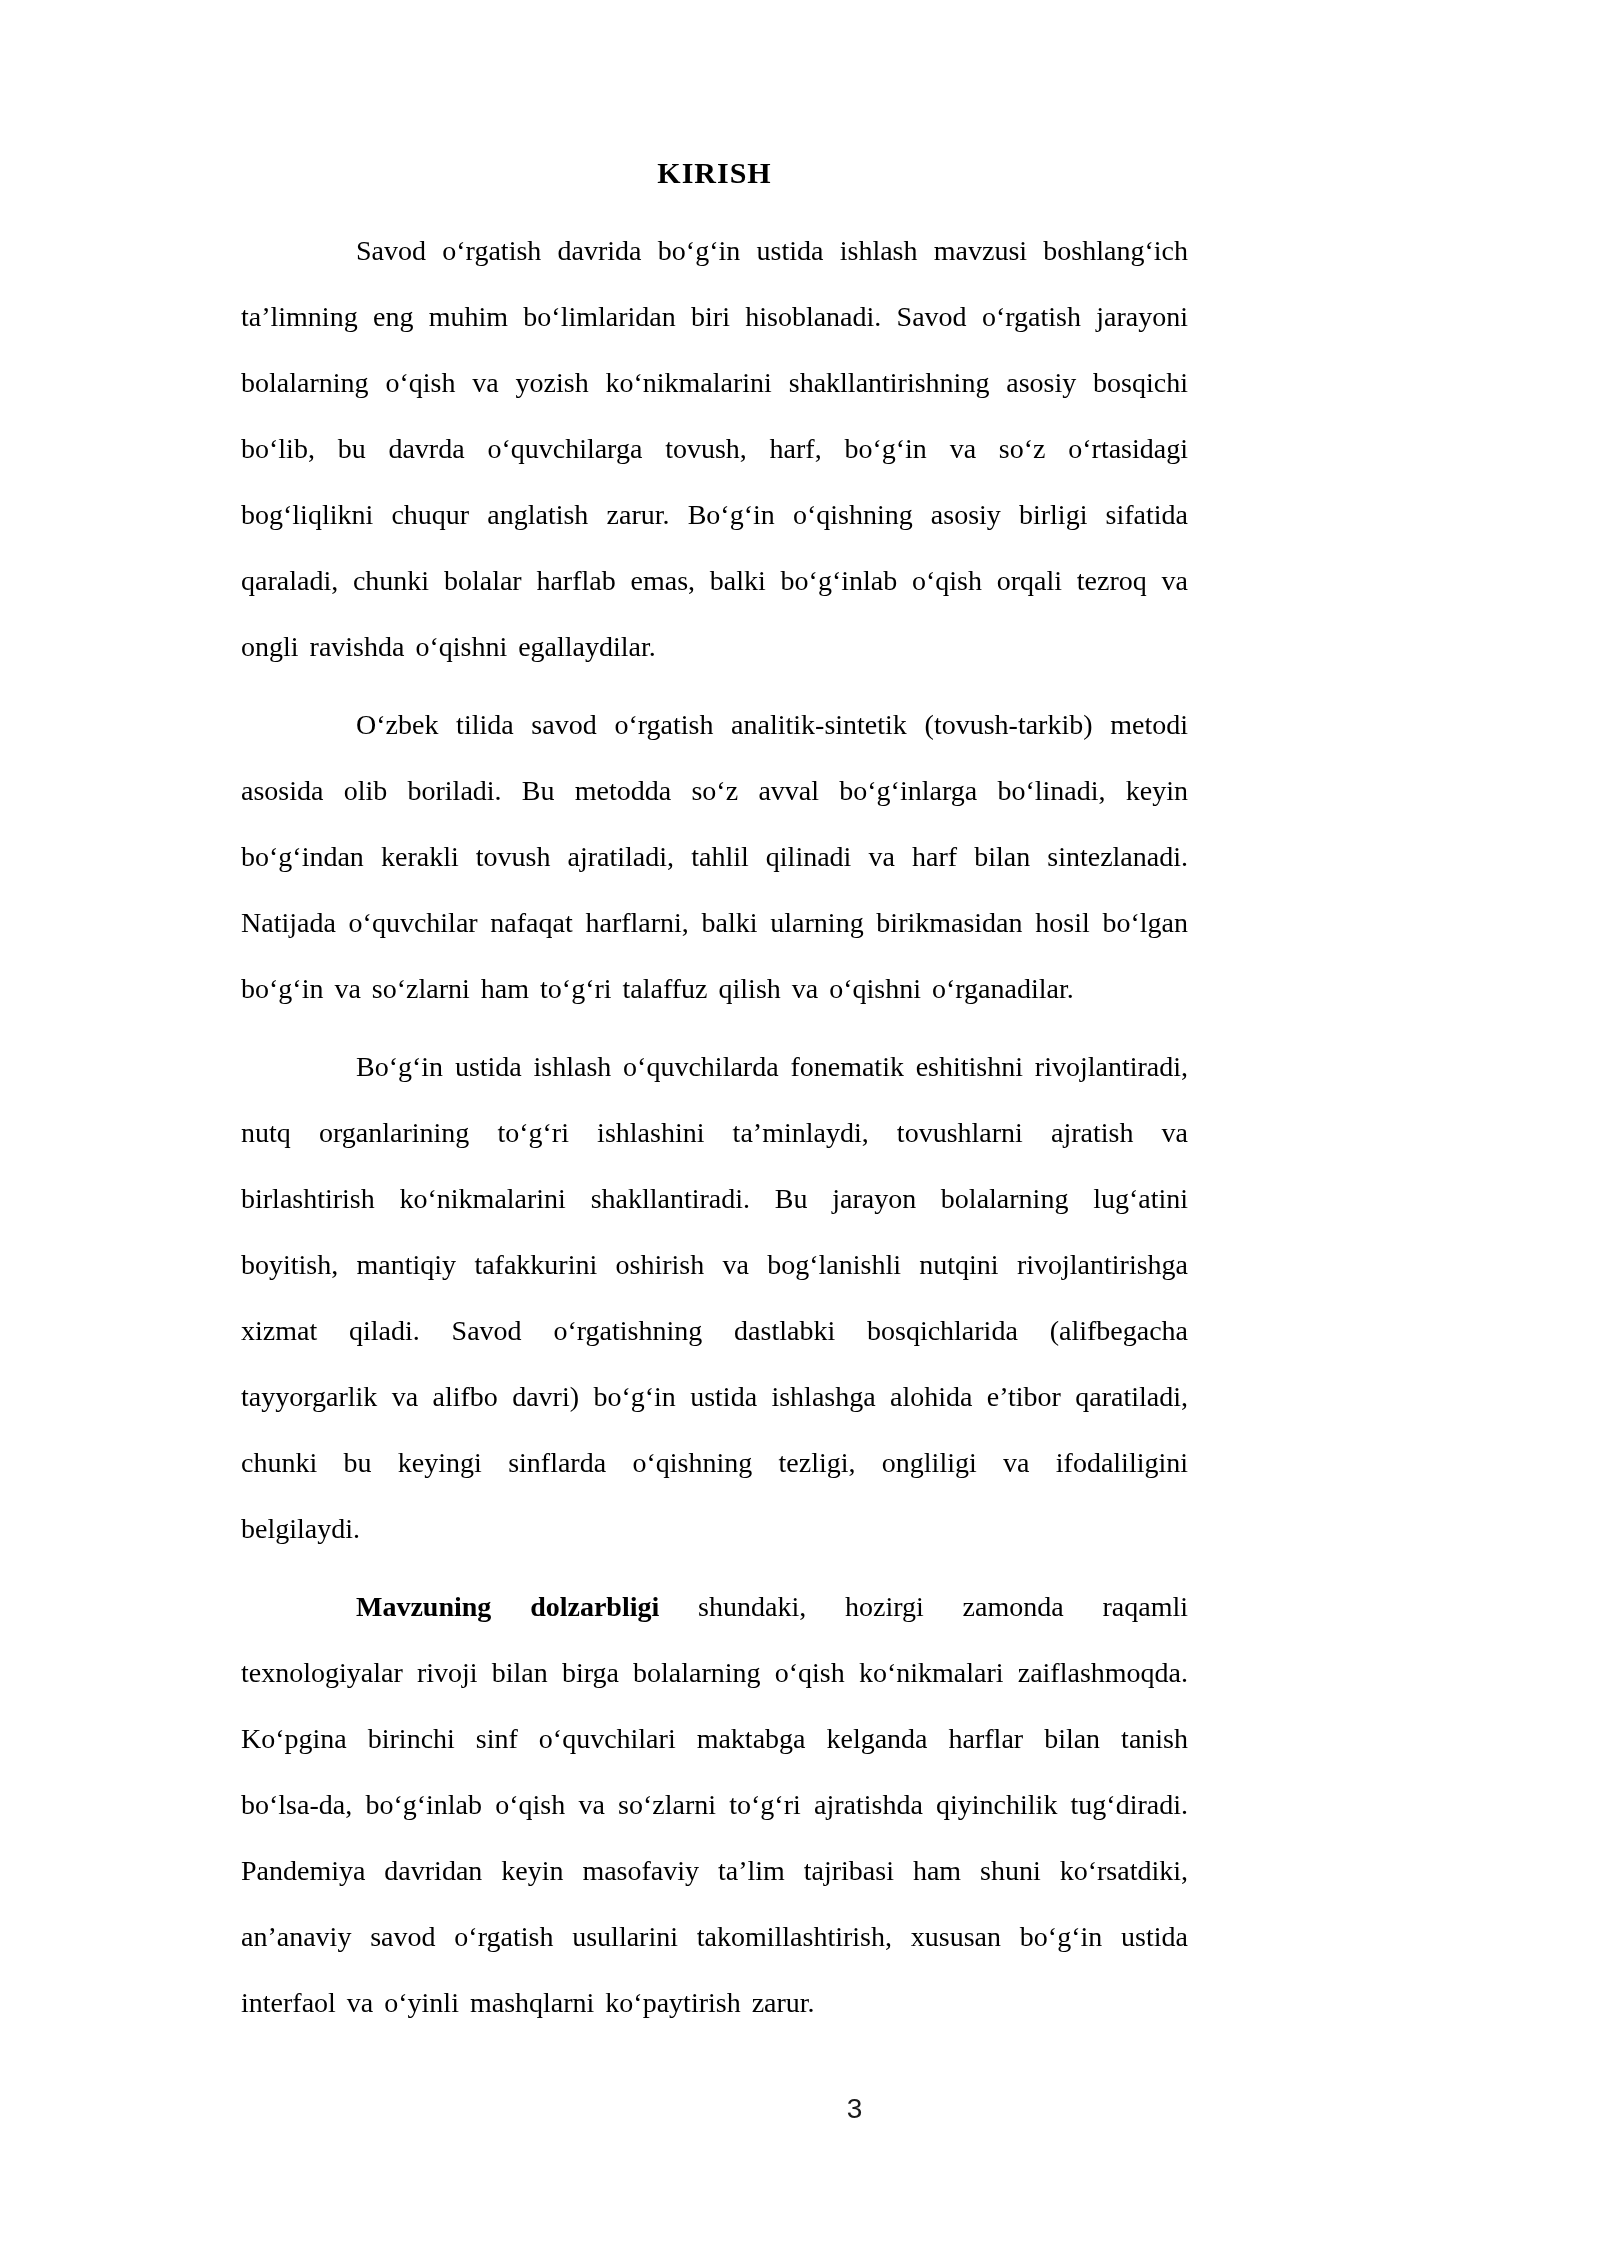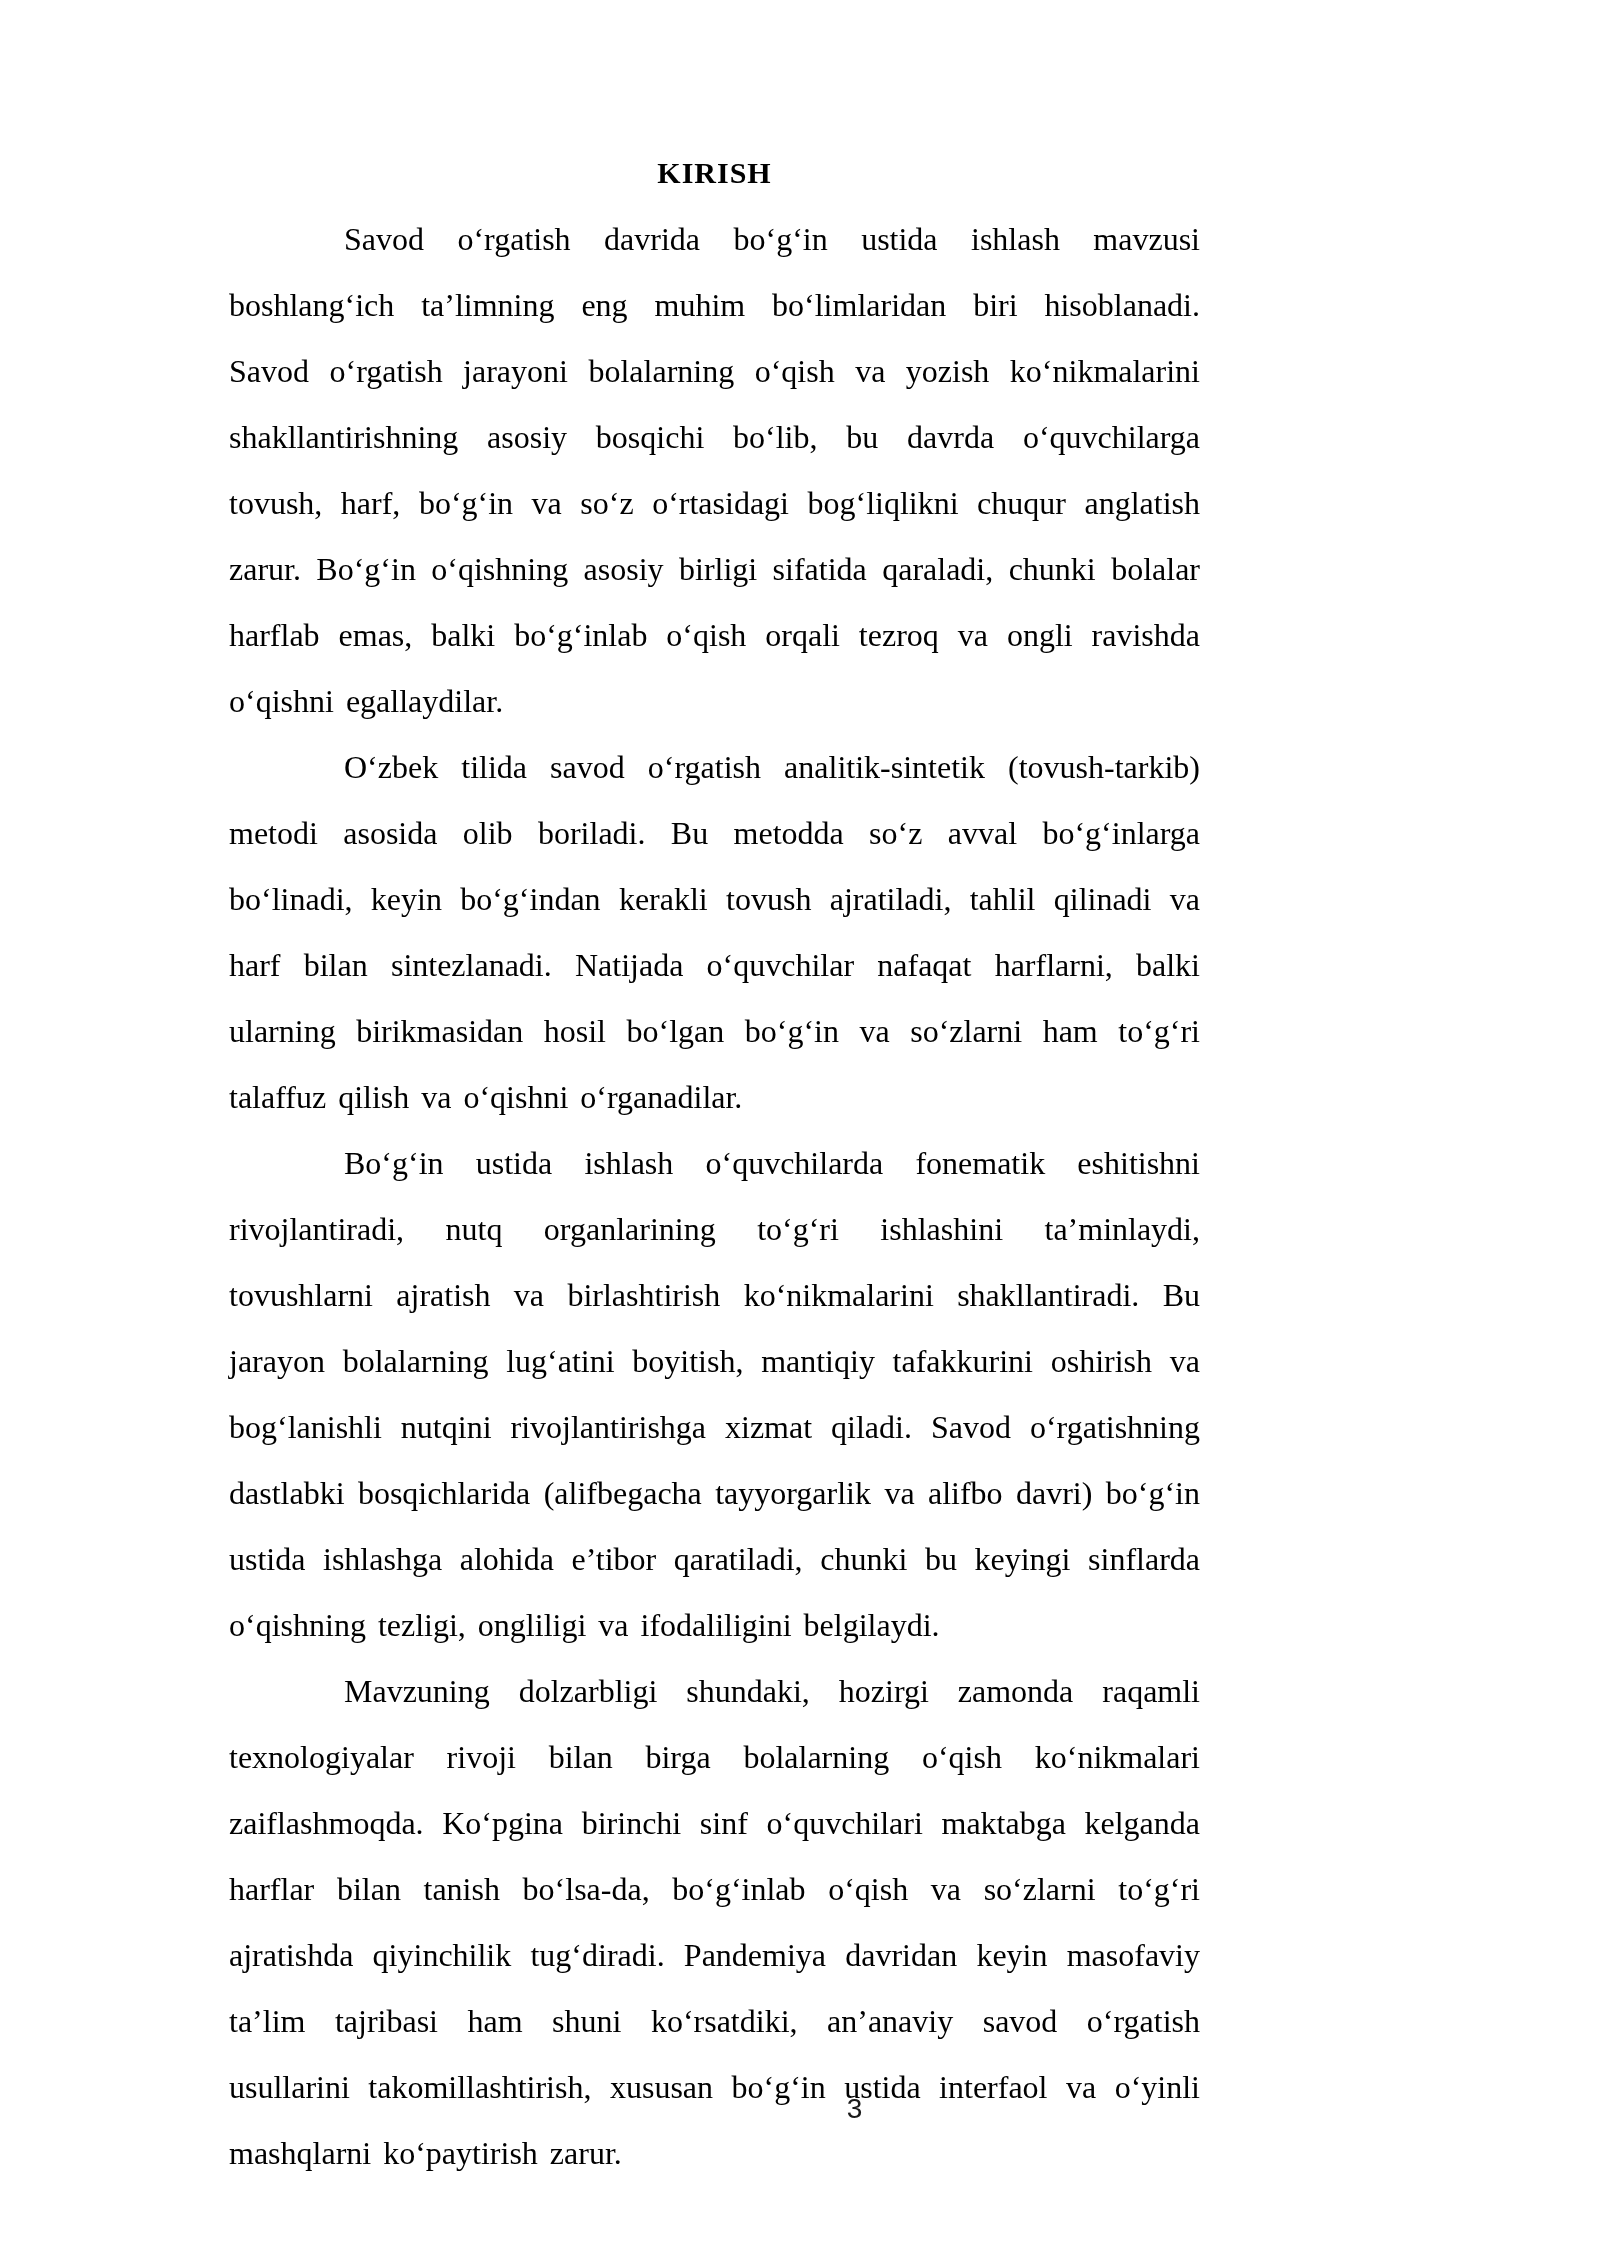--- a/index.html
+++ b/index.html
@@ -20,29 +20,29 @@
   }
   .doc-title {
     margin: 0;
     text-align: center;
     font-size: 30px;
     font-weight: bold;
     line-height: 66px;
     letter-spacing: 1px;
   }
   .par {
-    margin: 0;
-    font-size: 32px;
+    margin: 12px;
+    font-size: 28px;
     line-height: 66px;
     text-align: justify;
     text-indent: 115px;
     word-spacing: 4px;
   }
   .par b {
-    font-weight: normal;
+    font-weight: bold;
   }
   .page-number {
     position: absolute;
     top: 2092px;
     left: 229px;
     width: 1251px;
     text-align: center;
     font-family: "Liberation Sans", "DejaVu Sans", sans-serif;
     font-size: 28px;
     line-height: 34px;

